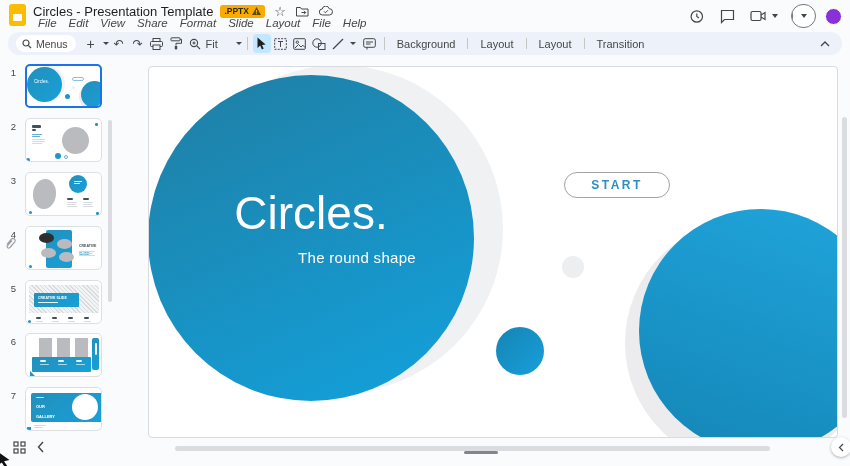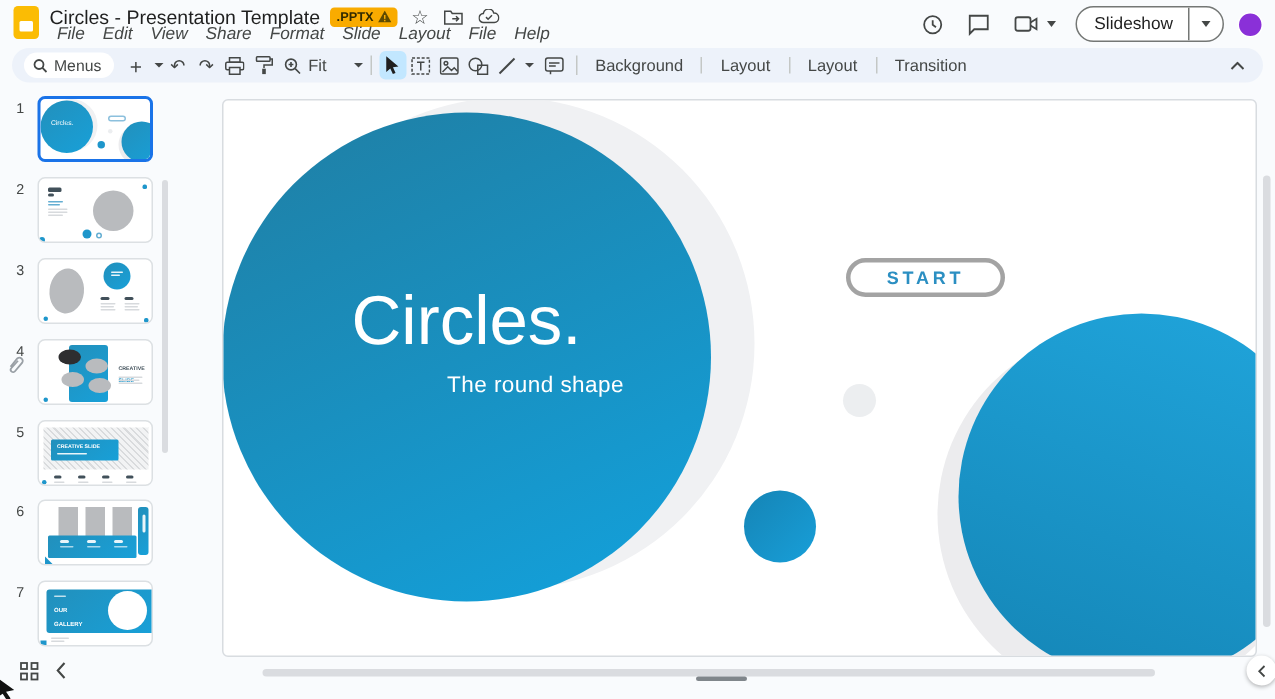--- a/index.html
+++ b/index.html
@@ -64,21 +64,21 @@
   .dot { position:absolute; border-radius:50%; background:#1e96cb; }
   .mini-label { position:absolute; font-weight:bold; transform-origin:0 0; line-height:1.15; white-space:pre-line; }
 
   
   .canvas { left:148px; top:66px; width:690px; height:372px; background:#fff; border:1px solid #d8dce0; border-radius:4px; overflow:hidden; }
   .circle { position:absolute; border-radius:50%; }
   .shadow1 { left:26px; top:-2px; width:328px; height:328px; background:#f0f1f3; }
   .main-circle { left:-1px; top:8px; width:326px; height:326px; background:linear-gradient(155deg,#1f80a6 5%,#13a0da 95%); }
   .slide-title { left:162px; top:146px; transform:translate(-50%,-50%); font-size:46px; color:#fff; white-space:nowrap; z-index:3; }
   .slide-subtitle { left:208px; top:190px; transform:translate(-50%,-50%); font-size:15px; color:#fff; letter-spacing:.3px; white-space:nowrap; z-index:3; }
-  .start-btn { left:415px; top:105px; width:106px; height:26px; background:#fff; border:3px solid #a3a3a3; border-radius:14px; color:#2b8fc2; font-size:12px; font-weight:bold; letter-spacing:2.5px; display:flex; align-items:center; justify-content:center; }
+  .start-btn { left:415px; top:105px; width:106px; height:26px; background:#fff; border:1px solid #a3a3a3; border-radius:14px; color:#2b8fc2; font-size:12px; font-weight:bold; letter-spacing:2.5px; display:flex; align-items:center; justify-content:center; }
   .gray-dot { left:413px; top:189px; width:22px; height:22px; background:#eceef0; }
   .small-blue { left:347px; top:260px; width:48px; height:48px; background:linear-gradient(135deg,#1584b5,#189fd9); }
   .shadow2 { left:476px; top:152px; width:248px; height:248px; background:#ececee; }
   .big-circle { left:490px; top:142px; width:244px; height:244px; background:linear-gradient(200deg,#1fa2d8 10%,#1587b8 95%); }
 
   
   .vsb { left:842px; top:117px; width:5px; height:301px; background:#dadce0; border-radius:3px; }
   .hsb { left:175px; top:446px; width:595px; height:5px; background:#dadce0; border-radius:3px; }
   .drag-handle { left:464px; top:451px; width:34px; height:3px; background:#80868b; border-radius:2px; }
   .grid-btn { left:13px; top:441px; }
@@ -144,23 +144,20 @@
         </svg>
     </span>
     <span class="icon-btn" style="margin-right:-6px;">
       <svg width="16" height="12" viewBox="0 0 16 12" fill="none" stroke="#444746" stroke-width="1.2">
           <rect x="1" y="1.5" width="10" height="9" rx="1.5"></rect>
           <path d="M11 5 l4-2.5 v7 L11 7"></path>
         </svg>
     </span>
     <span class="caret" style="margin-right:4px;"></span>
     <div class="slideshow-btn">
-      <div class="slideshow-main">
-        <span>Slideshow</span>
-      </div>
       <div class="slideshow-sep"></div>
       <div class="slideshow-dd">
           <span class="caret"></span>
         </div>
     </div>
     <div class="avatar"></div>
   </div>
 
 
   <div class="abs toolbar">

